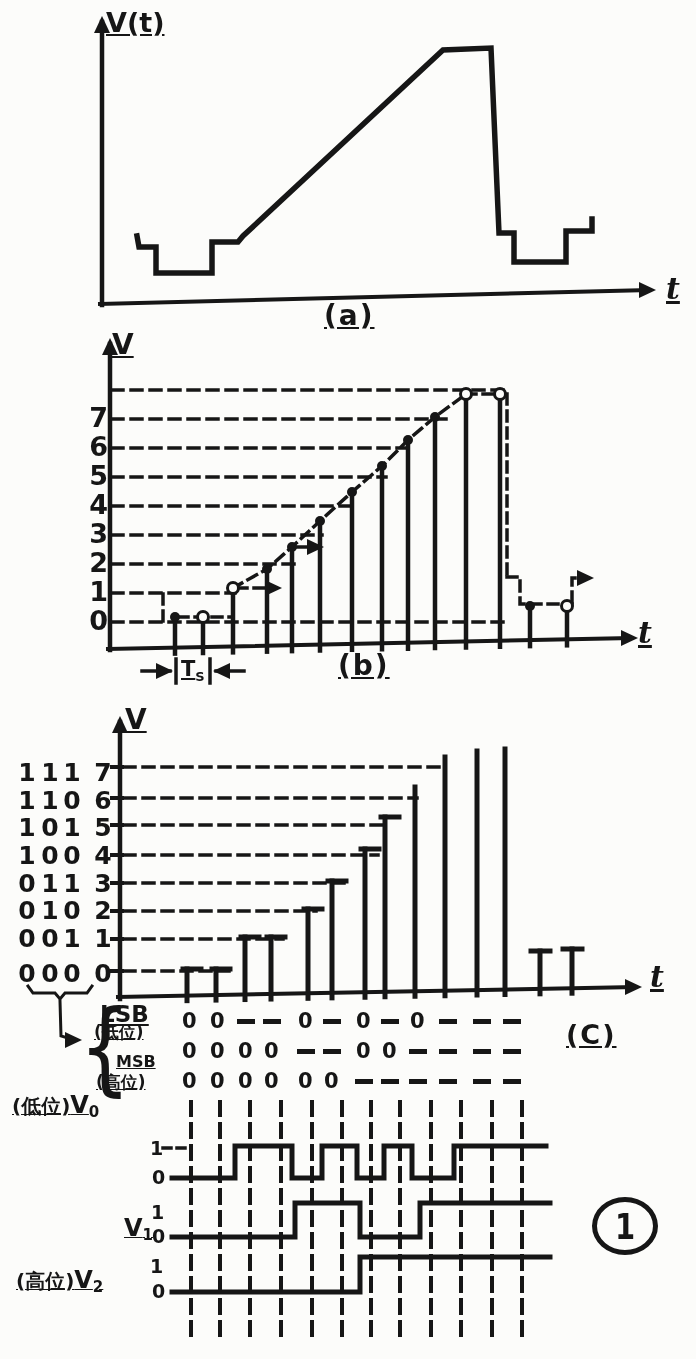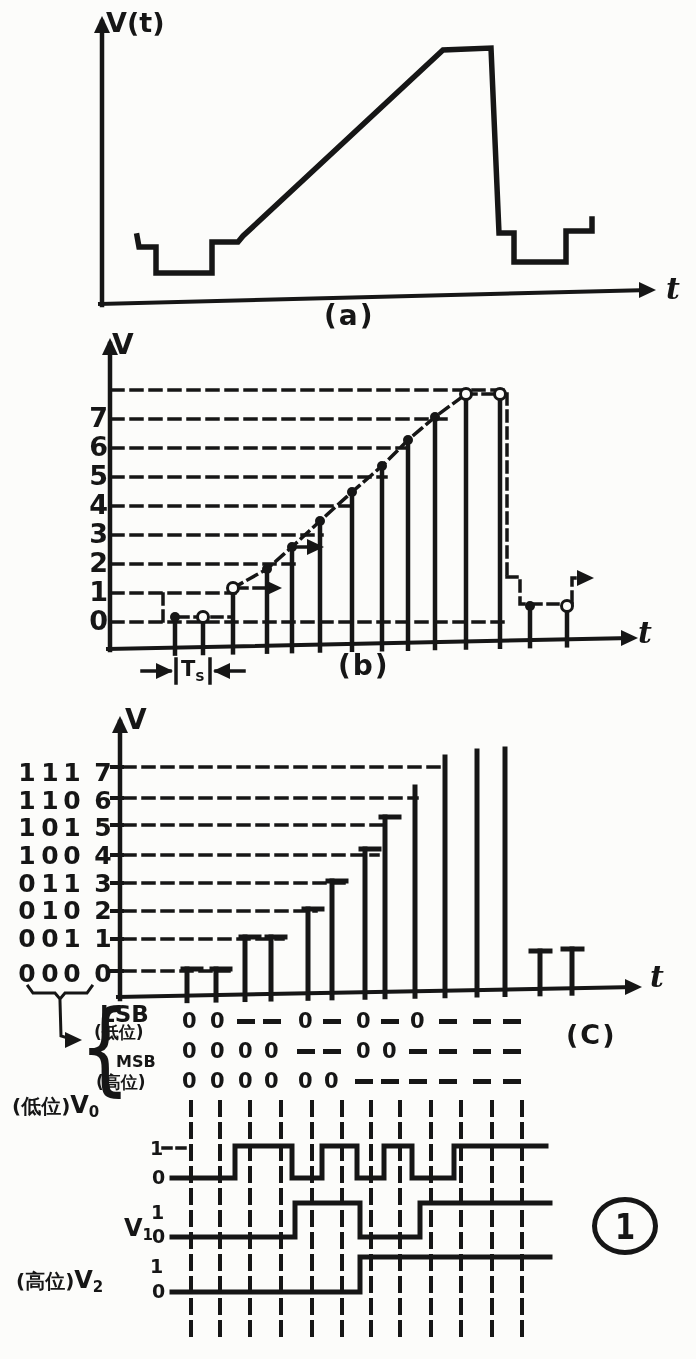--- a/index.html
+++ b/index.html
@@ -1,19 +1,19 @@
 <!DOCTYPE html>
 <html><head>
 <meta charset="utf-8">
 <style>
   html,body{margin:0;padding:0;background:#e8e8e8;}
   .page{position:relative;width:696px;height:1359px;background:#fcfcfa;overflow:hidden;
         font-family:"DejaVu Sans",sans-serif;color:#161616;}
   svg{position:absolute;left:0;top:0;}
-  .lbl{position:absolute;line-height:1;white-space:nowrap;font-weight:bold;}
+  .lbl{position:absolute;line-height:1;white-space:nowrap;font-weight:bold;text-decoration:underline;}
   .serif-t{font-family:"DejaVu Serif",serif;font-style:italic;font-size:30px;}
   .caption{font-size:28px;letter-spacing:2px;}
   .b-tick{position:absolute;width:30px;text-align:right;font-size:27px;font-weight:bold;line-height:1;}
   .c-code{position:absolute;width:24px;text-align:center;font-size:25px;font-weight:bold;line-height:1;}
   .bit0{position:absolute;font-size:21px;font-weight:bold;line-height:1;}
   .bitdash{position:absolute;width:18px;height:5px;background:#161616;}
   .cn{font-size:17px;font-weight:bold;}
   .wave-label{font-size:20px;font-weight:bold;}
   .wave-v{font-size:24px;font-weight:bold;}
   .tick01{position:absolute;font-size:19px;font-weight:bold;line-height:1;}

